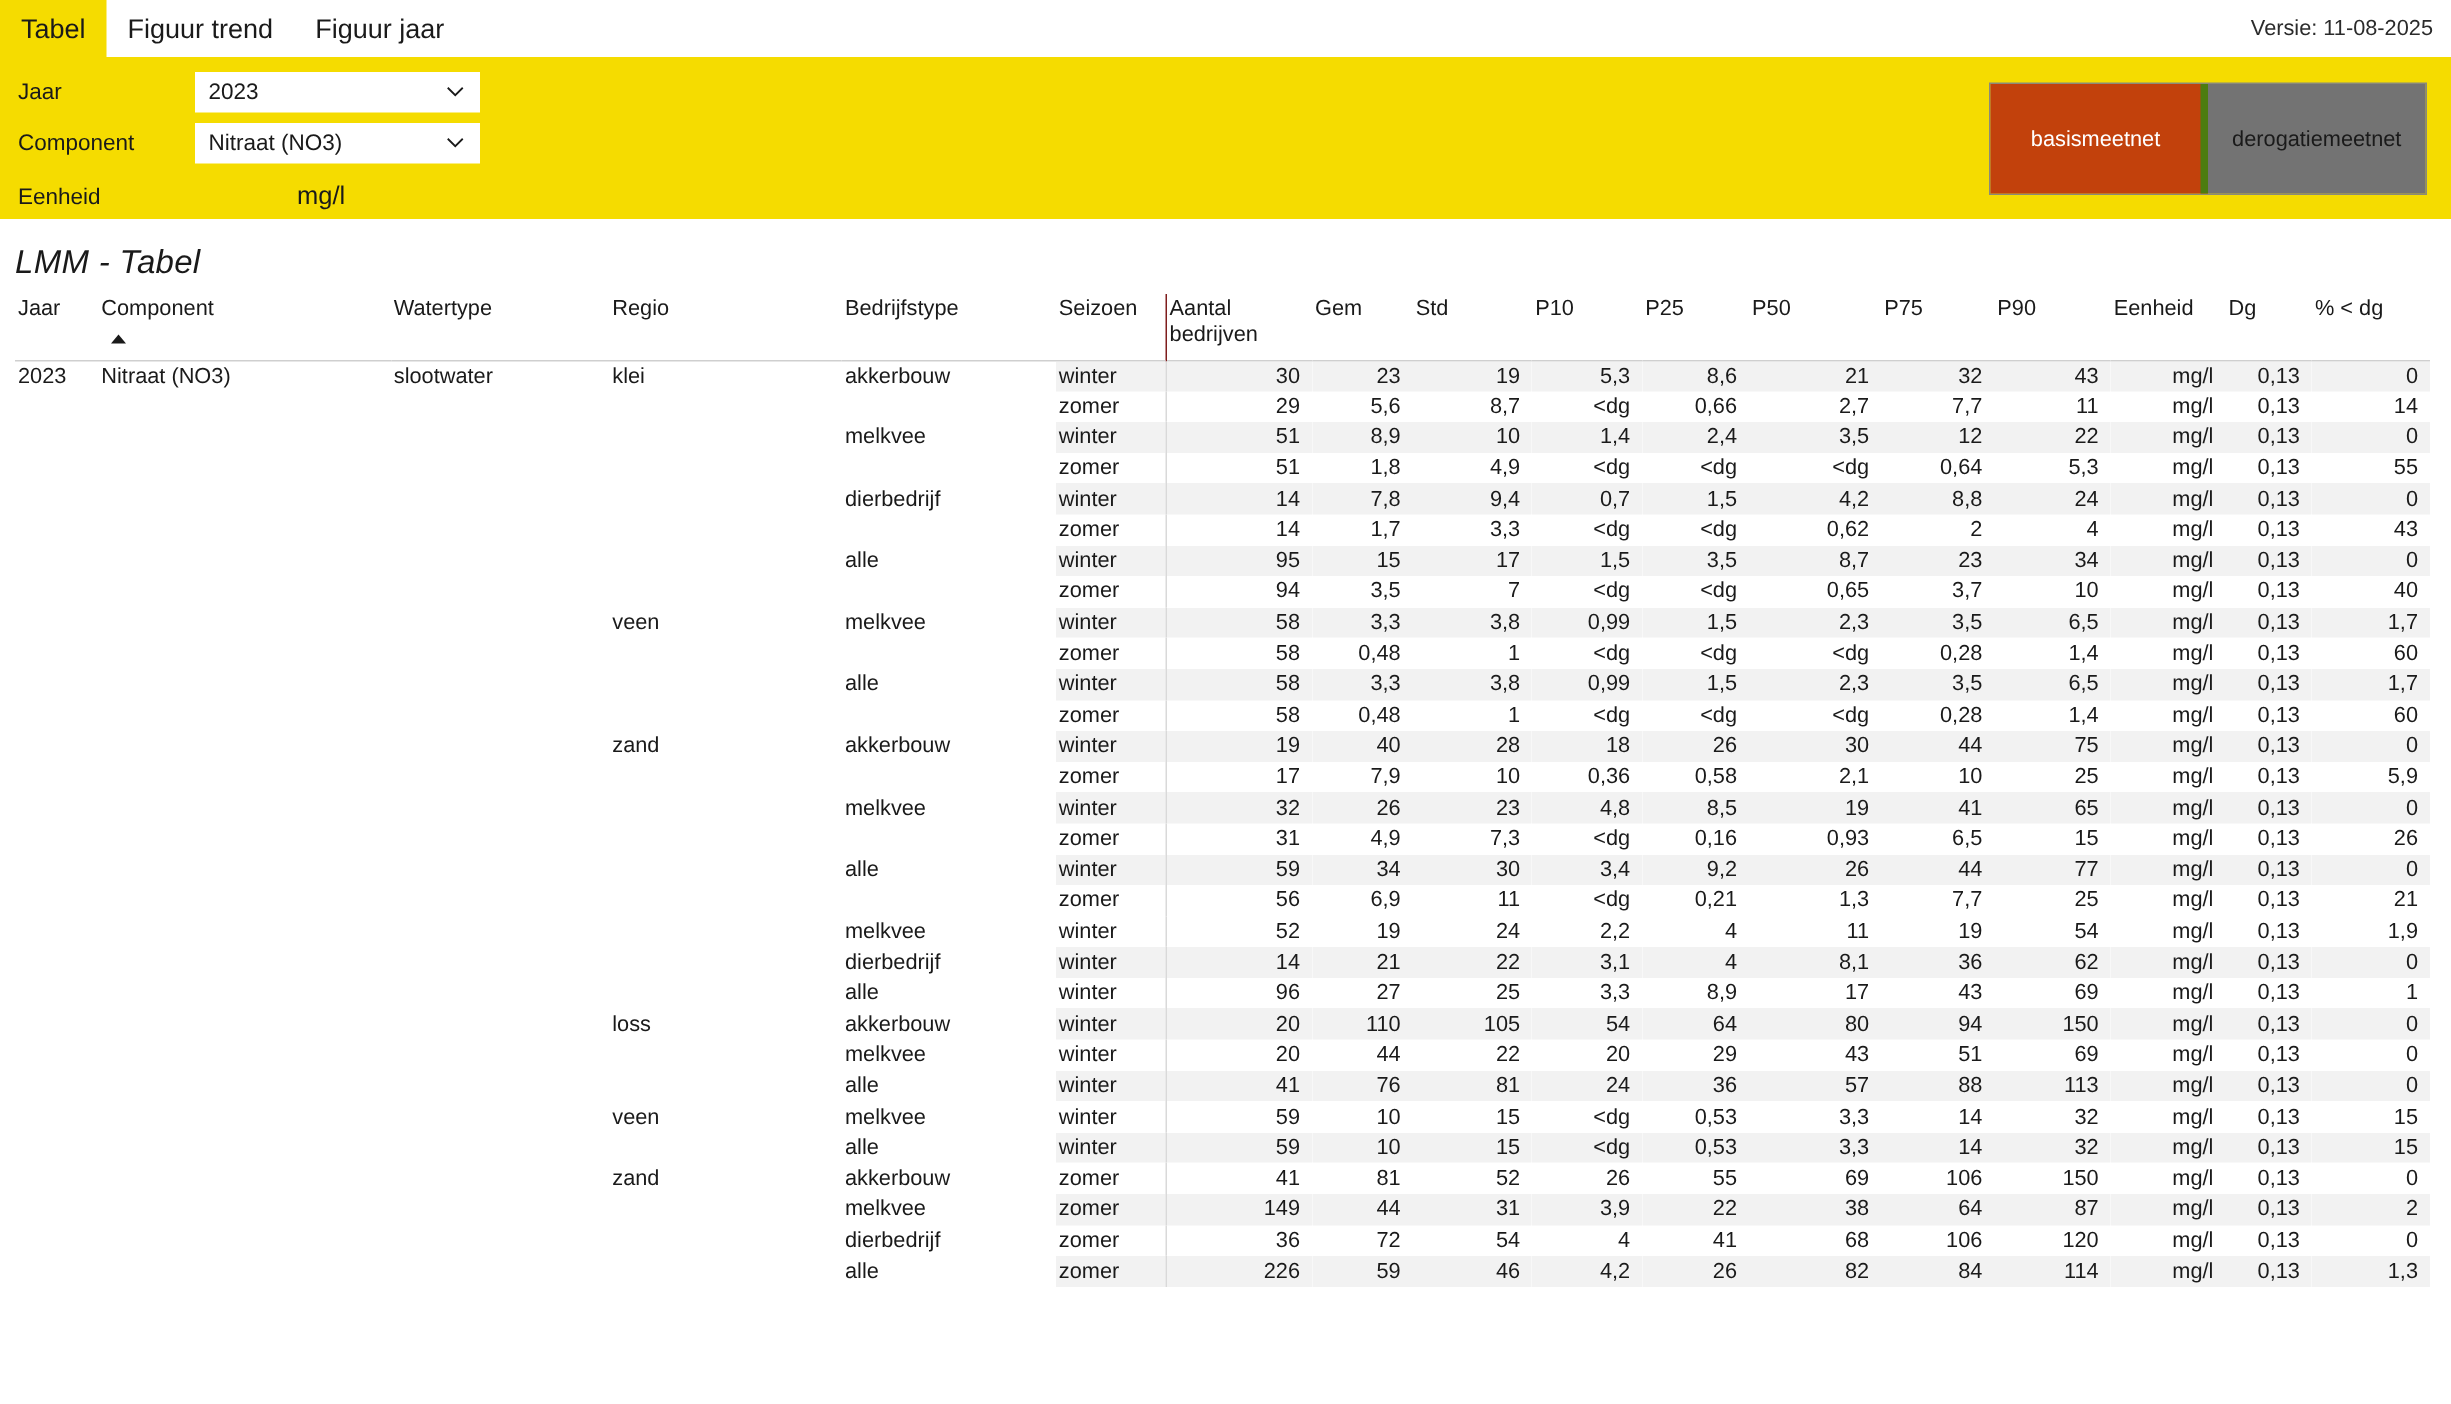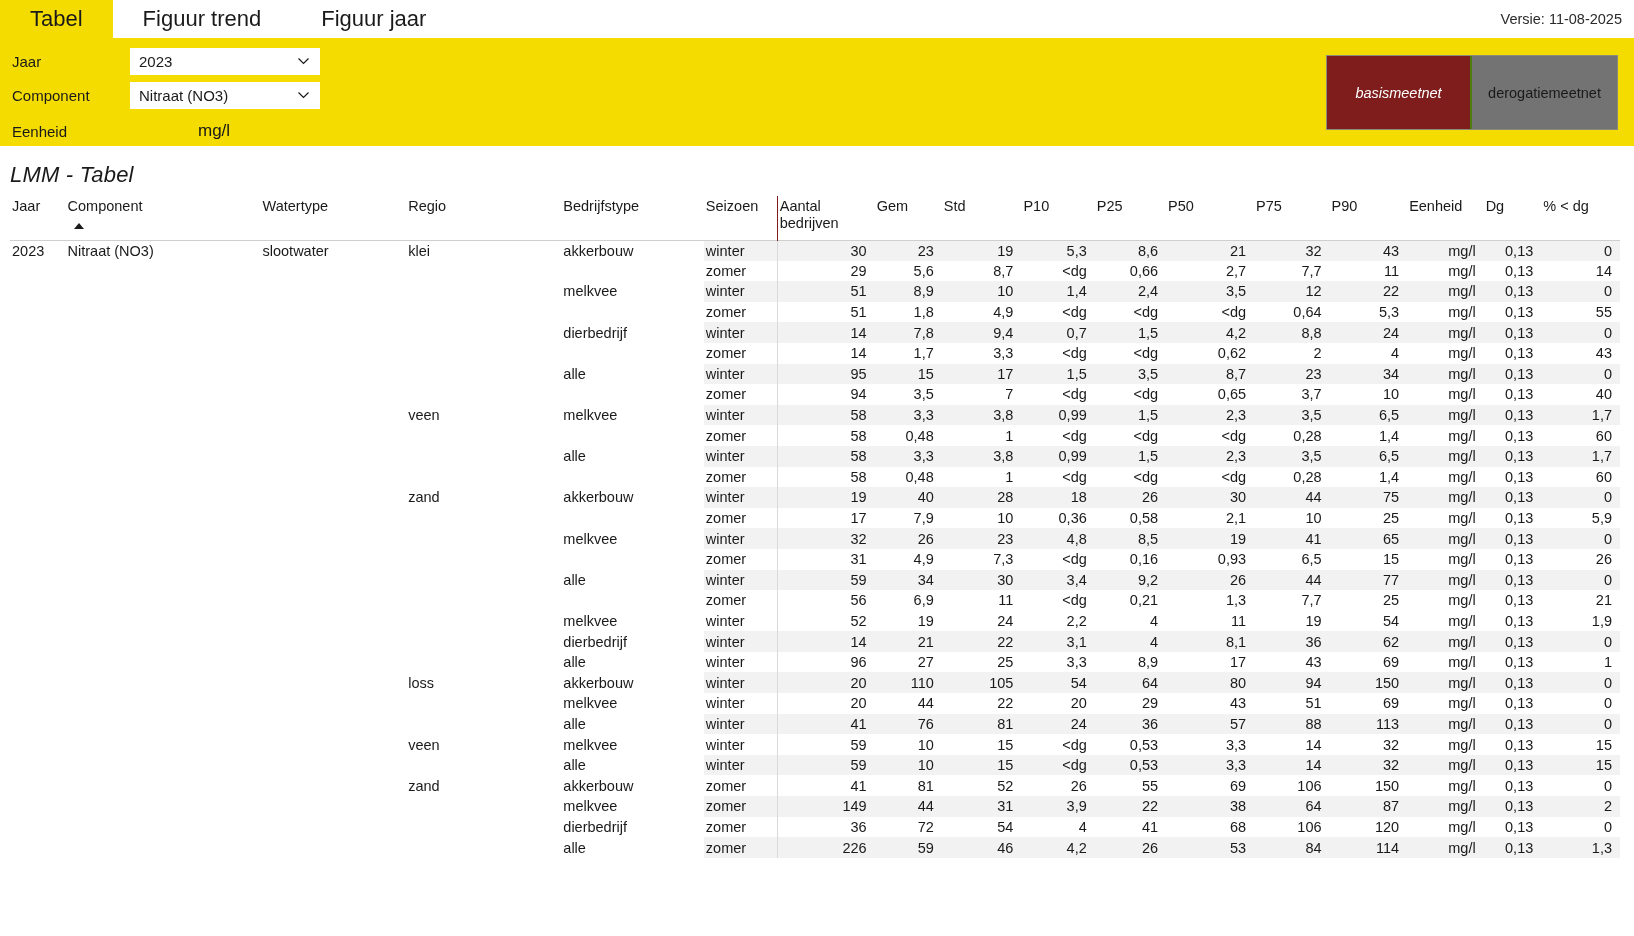--- a/index.html
+++ b/index.html
@@ -23,22 +23,22 @@
     display: flex;
     align-items: stretch;
   }
   .tabs {
     display: flex;
     align-items: stretch;
   }
   .tab {
     display: flex;
     align-items: center;
-    padding: 0 30px;
-    font-size: 22px;
+    padding: 0 14px;
+    font-size: 18px;
     color: #1a1a1a;
     cursor: pointer;
     white-space: nowrap;
   }
   .tab.active {
     background: #f5dc00;
   }
   .version {
     margin-left: auto;
     display: flex;
@@ -125,24 +125,23 @@
     height: 73px;
     display: flex;
     align-items: center;
     justify-content: center;
     font-size: 14.5px;
     cursor: pointer;
     box-sizing: border-box;
     white-space: nowrap;
   }
   .netbtn.on {
-    background: #7f1d1d;
+    background: #c2410c;
     color: #ffffff;
-    border-right: 2px solid #4d7c0f;
-    font-style: italic;
+    border-right: 5px solid #4d7c0f;
   }
   .netbtn.off {
     background: #737373;
     color: #1a1a1a;
   }
 
   
   .content {
     padding: 16px 0 0 10px;
   }
@@ -907,21 +906,21 @@
           <td></td>
           <td></td>
           <td></td>
           <td>alle</td>
           <td class="seizoen shade">zomer</td>
           <td class="num aantal shade">226</td>
           <td class="num shade">59</td>
           <td class="num shade">46</td>
           <td class="num shade">4,2</td>
           <td class="num shade">26</td>
-          <td class="num shade">53</td>
+          <td class="num shade">82</td>
           <td class="num shade">84</td>
           <td class="num shade">114</td>
           <td class="num shade">mg/l</td>
           <td class="num shade">0,13</td>
           <td class="num shade">1,3</td>
         </tr>
       </tbody>
   </table>
 
 </div>

